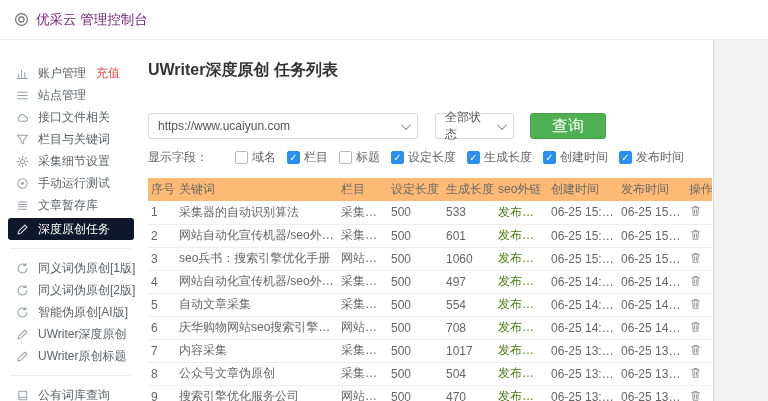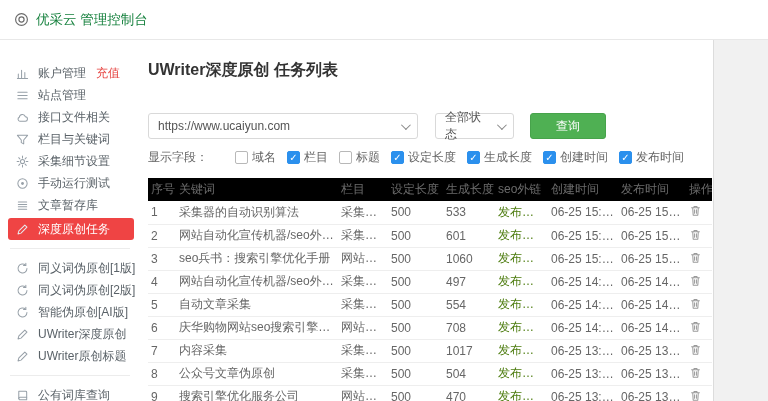--- a/index.html
+++ b/index.html
@@ -5,34 +5,34 @@
   * { box-sizing: border-box; margin: 0; padding: 0; }
   html,body { width:768px; height:401px; overflow:hidden; }
   body {
     font-family: "Liberation Sans", "DejaVu Sans", sans-serif;
     font-size: 12px; color:#666; background:#fff; position:relative;
   }
   
   .topbar {
     height:40px; display:flex; align-items:center; gap:7px;
     padding-left:14px; border-bottom:1px solid #e8e8e8; background:#fff;
-    color:#15803d; font-size:13.5px;
+    color:#701a75; font-size:13.5px;
   }
   .topbar .icon svg { width:15px; height:15px; display:block; color:#6b6b6b; }
   
   .shell { display:flex; height:361px; }
   .sidebar { width:140px; padding-top:22px; flex:none; }
   .side-item {
     display:flex; align-items:center; gap:8px; height:22px;
     padding:0 0 0 16px; color:#5a6268; cursor:pointer; white-space:nowrap;text-align:center;
   }
   .side-item .icon { width:14px; flex:none; display:flex; color:#97a0a8; }
   .side-item .icon svg { width:13px; height:13px; }
   .side-item.active {
-    background:#ef4444; color:#fff; border-radius:3px;
+    background:#0f172a; color:#fff; border-radius:3px;
     margin:2px 6px 2px 8px; padding-left:8px;
   }
   .side-item.active .icon { color:#e7ebee; }
   .badge { color:#e64340; margin-left:2px; }
   .divider { border-top:1px solid #ececec; margin:8px 10px; }
   
   .main { flex:1; padding:20px 0 0 8px; position:relative; max-width:572px; }
   .page-title { font-size:16px; font-weight:bold; color:#333; margin-bottom:14px; }
   .filter-row { display:flex; align-items:center; margin-bottom:10px;margin-top:32px; }
   .select {
@@ -41,35 +41,35 @@
     padding:0 9px; color:#555; cursor:pointer;
   }
   .select.site { width:270px; margin-right:17px; }
   .select.small { width:79px; margin-right:15px; }
   .caret {
     width:7px; height:7px; border-right:1.4px solid #888; border-bottom:1.4px solid #888;
     transform:rotate(45deg) translateY(-2px); margin-left:8px; flex:none;
   }
   .btn-query {
     width:76px; height:26px; background:#4fb053; border:1px solid #47a34b;
-    border-radius:3px; color:#fff; font-size:12px; cursor:pointer; margin-left:1px;
+    border-radius:3px; color:#fff; font-size:16px; cursor:pointer; margin-left:1px;
     font-family:inherit;
   }
   .fields-row { display:flex; align-items:center; gap:27px; margin-bottom:12px; color:#666; }
   .cbx { display:inline-flex; align-items:center; gap:4px; cursor:pointer; }
   .box {
     width:13px; height:13px; border:1px solid #b8b8b8; border-radius:2px; background:#fff;
     display:inline-flex; align-items:center; justify-content:center;
     font-size:10px; line-height:1; color:#fff; flex:none;
   }
   .box.checked { background:#2b90ed; border-color:#2b90ed; }
   
   table { border-collapse:collapse; table-layout:fixed; width:564px; }
   th {
-    background:#000000; font-weight:normal; color:#6b6b6b; text-align:left;
+    background:#fdba74; font-weight:normal; color:#6b6b6b; text-align:left;
     height:23px; padding:0 3px; white-space:nowrap; overflow:hidden;
   }
   td {
     height:23px; padding:0 3px; border-bottom:1px solid #eeeeee; color:#666;
     white-space:nowrap; overflow:hidden; text-overflow:ellipsis;
   }
   td.status { color:#4d7c0f; }
   .trash { color:#9a9a9a; cursor:pointer; display:inline-flex; }
   .trash svg { width:13px; height:13px; }
   

